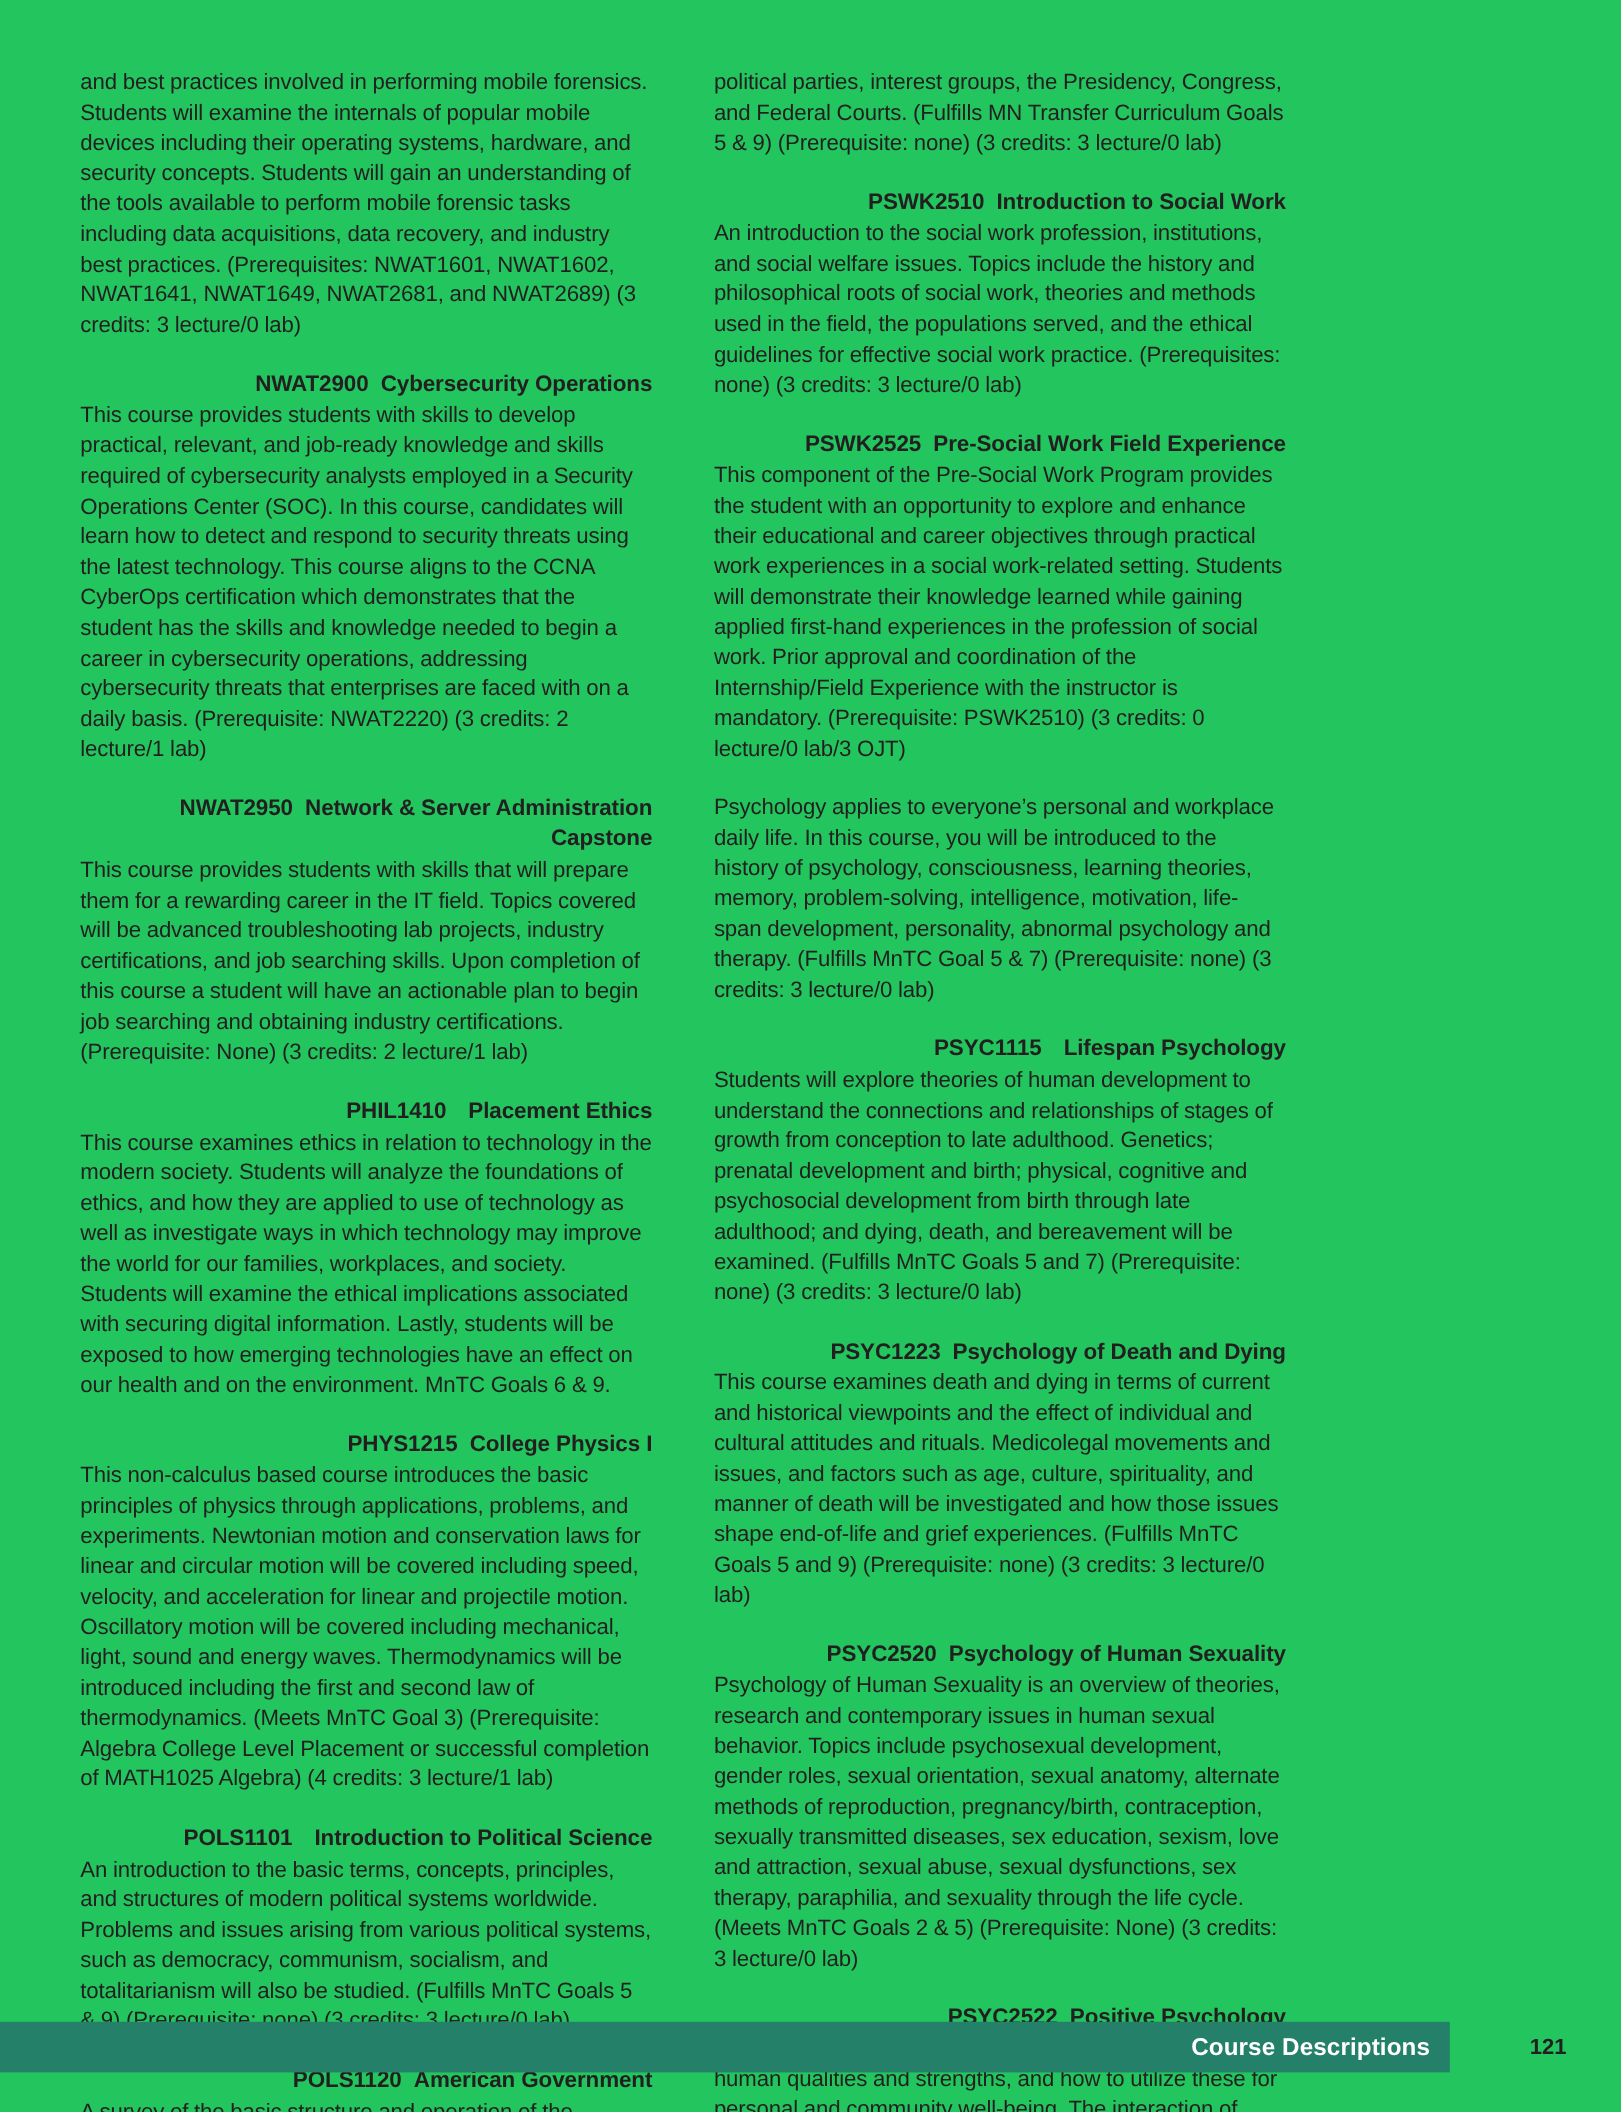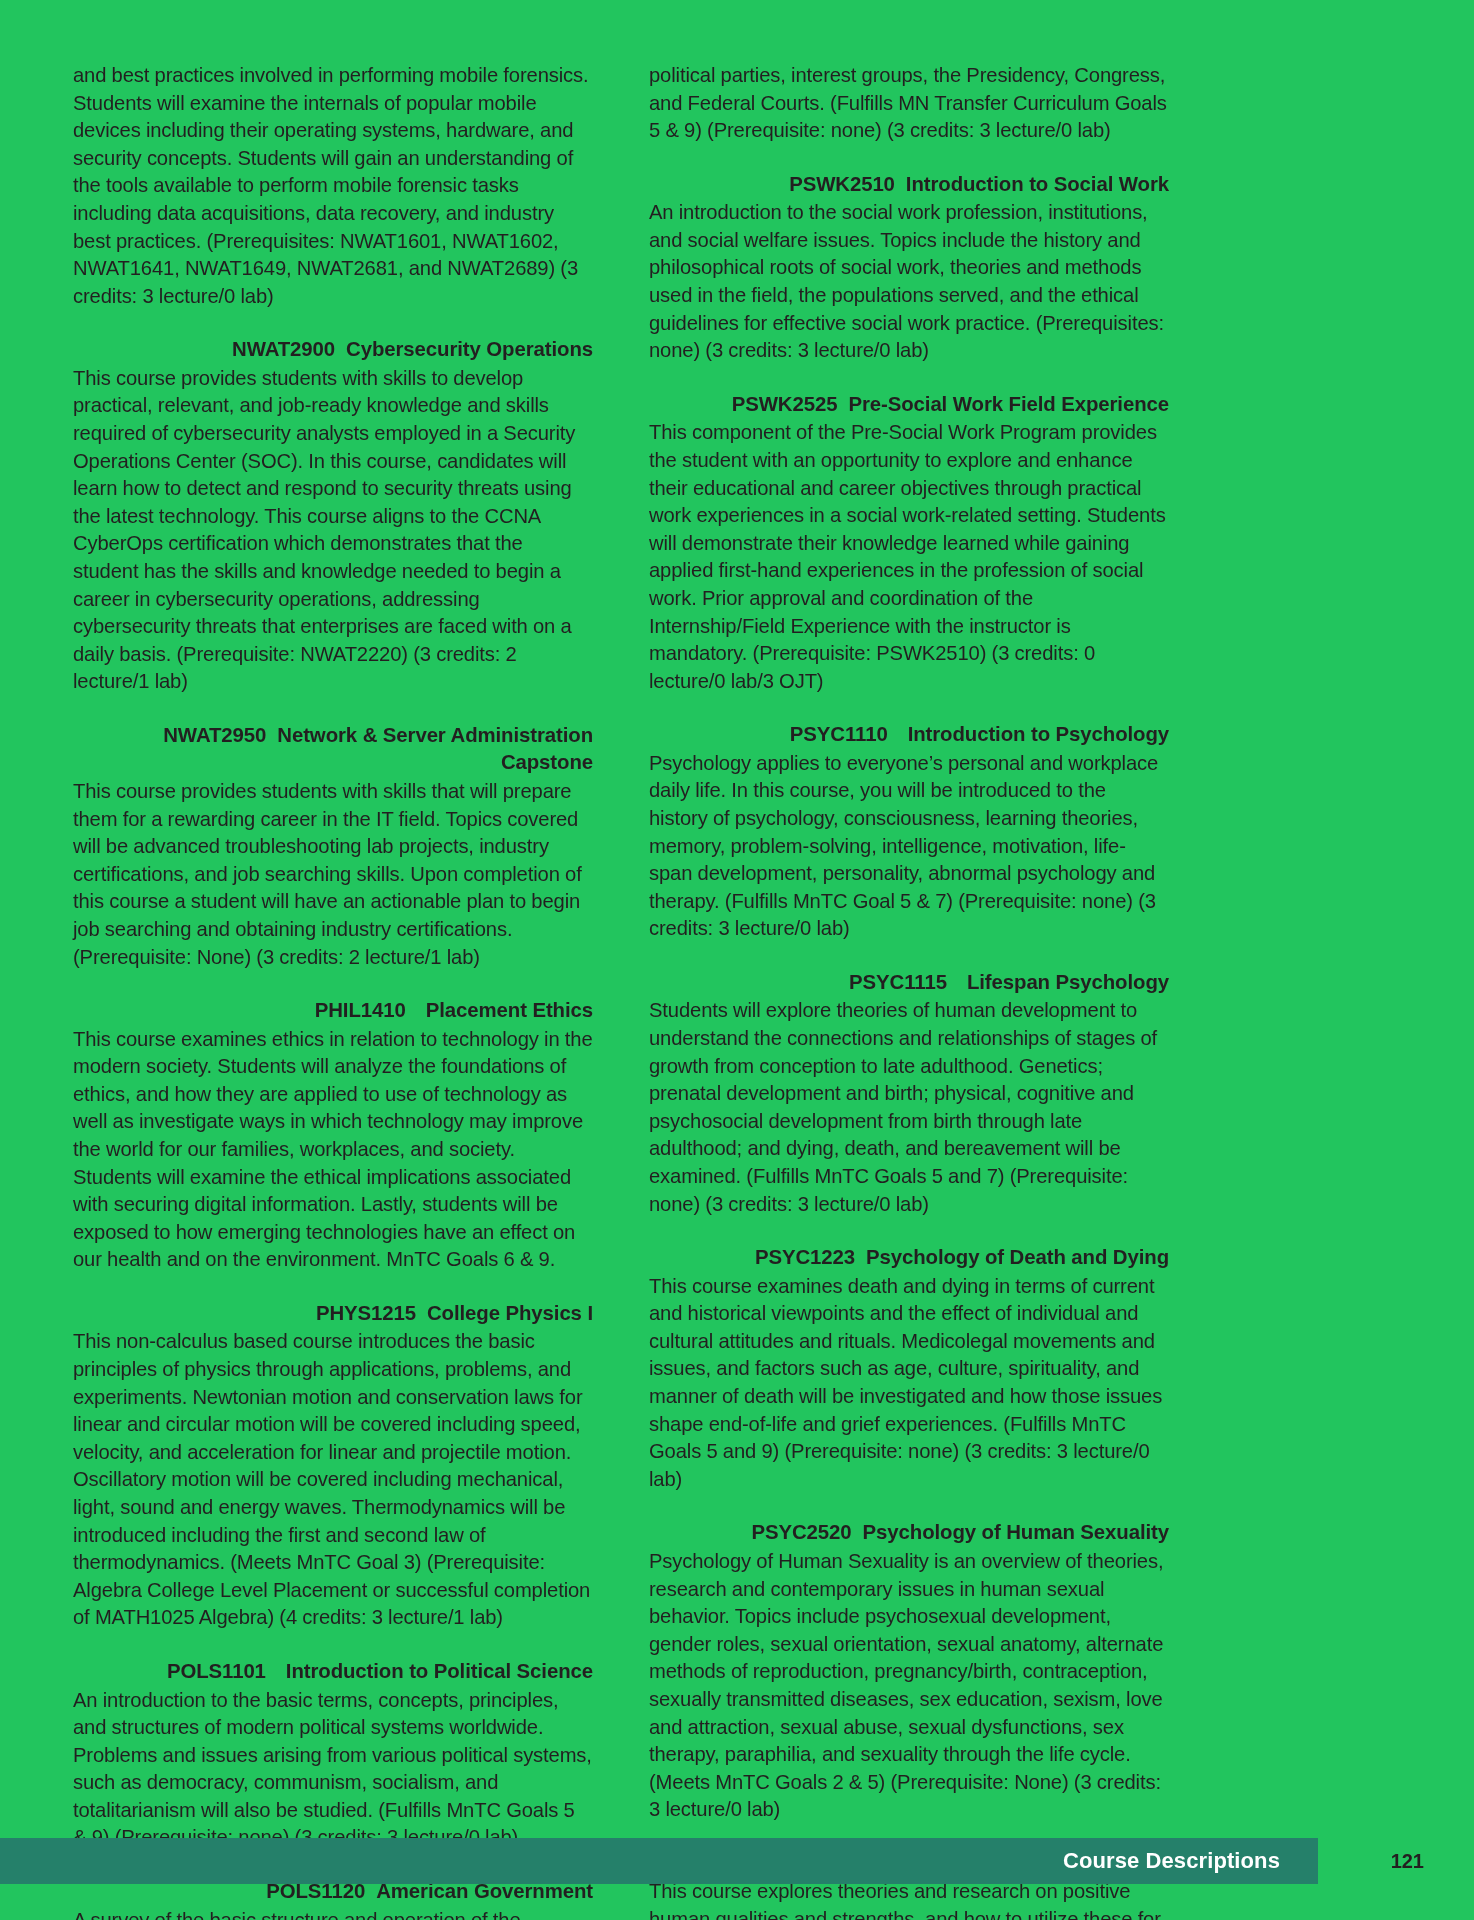--- a/index.html
+++ b/index.html
@@ -83,21 +83,21 @@
     position: absolute;
     left: 0;
     top: 0;
     height: 46px;
     width: 1318px;
     background: #25806a;
     display: flex;
     align-items: center;
     justify-content: flex-end;
     box-sizing: border-box;
-    padding-right: 38px;
+    padding-right: 18px;
   }
   .footer-label {
     color: #ffffff;
     font-size: 22px;
     font-weight: bold;
     letter-spacing: 0.1px;
   }
   .footer-page {
     position: absolute;
     right: 50px;
@@ -158,21 +158,20 @@
         <div class="course-heading"><span class="code">PSWK2510</span><span class="sep"></span><span class="title">Introduction to Social Work</span></div>
         <p class="course-body">An introduction to the social work profession, institutions, and social welfare issues. Topics include the history and philosophical roots of social work, theories and methods used in the field, the populations served, and the ethical guidelines for effective social work practice. (Prerequisites: none) (3 credits: 3 lecture/0 lab)</p>
       </div>
 
       <div class="course">
         <div class="course-heading"><span class="code">PSWK2525</span><span class="sep"></span><span class="title">Pre-Social Work Field Experience</span></div>
         <p class="course-body">This component of the Pre-Social Work Program provides the student with an opportunity to explore and enhance their educational and career objectives through practical work experiences in a social work-related setting. Students will demonstrate their knowledge learned while gaining applied first-hand experiences in the profession of social work. Prior approval and coordination of the Internship/Field Experience with the instructor is mandatory. (Prerequisite: PSWK2510) (3 credits: 0 lecture/0 lab/3 OJT)</p>
       </div>
 
       <div class="course">
-        <div class="course-heading"><span class="code">PSYC1110</span><span class="sep wide"></span><span class="title">Introduction to Psychology</span></div>
         <p class="course-body">Psychology applies to everyone’s personal and workplace daily life. In this course, you will be introduced to the history of psychology, consciousness, learning theories, memory, problem-solving, intelligence, motivation, life-span development, personality, abnormal psychology and therapy. (Fulfills MnTC Goal 5 &amp; 7) (Prerequisite: none) (3 credits: 3 lecture/0 lab)</p>
       </div>
 
       <div class="course">
         <div class="course-heading"><span class="code">PSYC1115</span><span class="sep wide"></span><span class="title">Lifespan Psychology</span></div>
         <p class="course-body">Students will explore theories of human development to understand the connections and relationships of stages of growth from conception to late adulthood. Genetics; prenatal development and birth; physical, cognitive and psychosocial development from birth through late adulthood; and dying, death, and bereavement will be examined. (Fulfills MnTC Goals 5 and 7) (Prerequisite: none) (3 credits: 3 lecture/0 lab)</p>
       </div>
 
       <div class="course">
         <div class="course-heading"><span class="code">PSYC1223</span><span class="sep"></span><span class="title">Psychology of Death and Dying</span></div>

